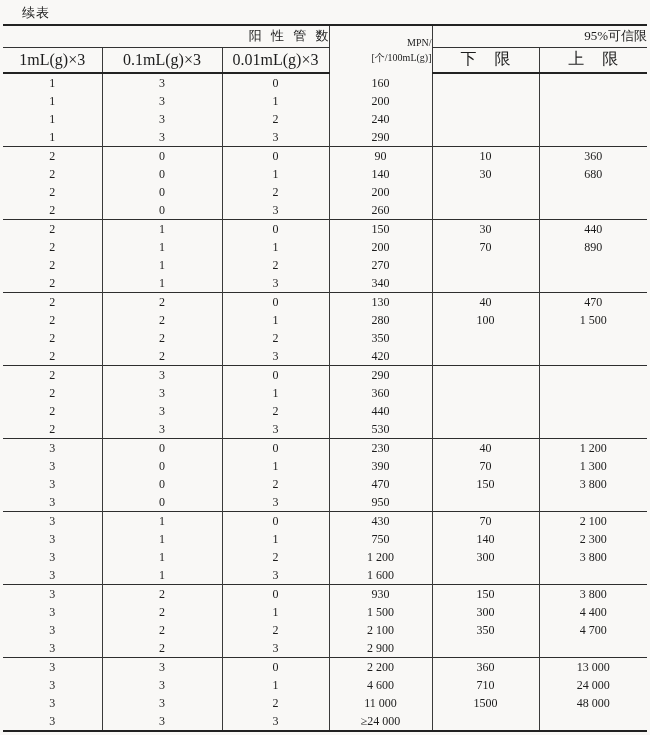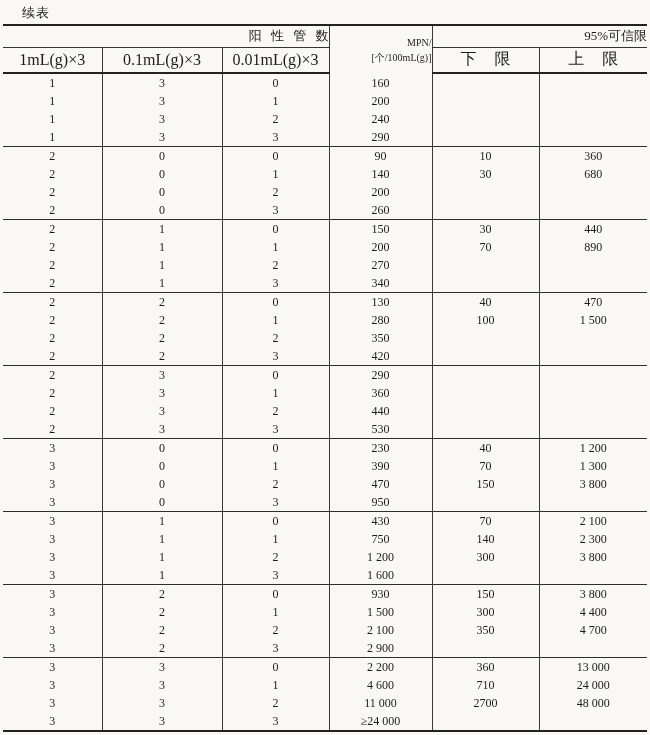--- a/index.html
+++ b/index.html
@@ -359,21 +359,21 @@
           <td class="bl">1</td>
           <td class="bl">4 600</td>
           <td class="bl">710</td>
           <td class="bl">24 000</td>
         </tr>
         <tr>
           <td>3</td>
           <td class="bl">3</td>
           <td class="bl">2</td>
           <td class="bl">11 000</td>
-          <td class="bl">2700</td>
+          <td class="bl">1500</td>
           <td class="bl">48 000</td>
         </tr>
         <tr>
           <td>3</td>
           <td class="bl">3</td>
           <td class="bl">3</td>
           <td class="bl">≥24 000</td>
           <td class="bl"></td>
           <td class="bl"></td>
         </tr>

